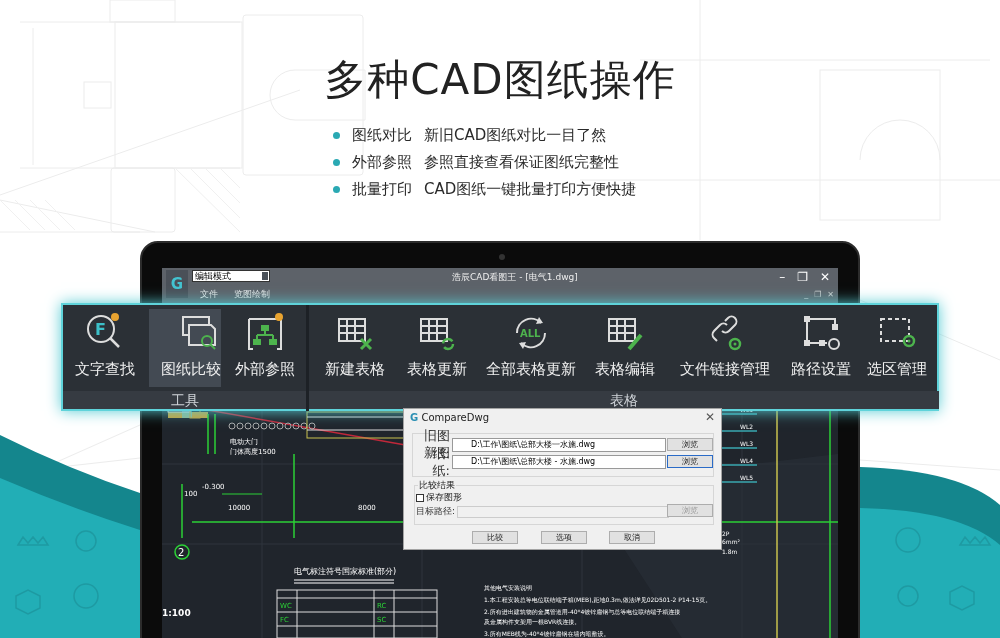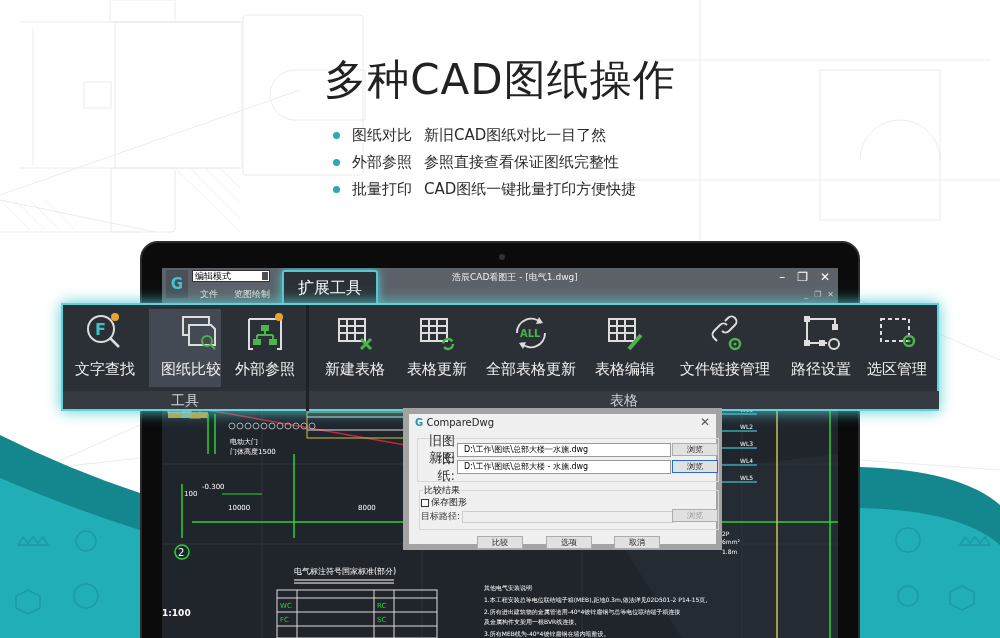--- a/index.html
+++ b/index.html
@@ -45,27 +45,27 @@
   .group-table { left: 246px; width: 630px; }
   .group-sep { position: absolute; left: 243px; top: 0; width: 3px; height: 106px; background: #1d2126; }
   .group-label { position: absolute; left: 0; bottom: 2px; width: 100%; height: 18px; background: #363b42;
     color: #cfd3d8; font-size: 14px; text-align: center; line-height: 18px; }
   .tool { position: absolute; top: 4px; height: 78px; display: flex; flex-direction: column; align-items: center; }
   .tool .ico { width: 44px; height: 44px; margin-top: 2px; }
   .tool .lbl { color: #f0f0f0; font-size: 15px; margin-top: 5px; white-space: nowrap; }
   .tool.active { background: #434a53; }
 
   
-  .dialog { position: absolute; left: 403px; top: 408px; width: 319px; height: 142px; background: #f0f0f0; border: 6px solid #a3a3a3; }
+  .dialog { position: absolute; left: 403px; top: 408px; width: 319px; height: 142px; background: #f0f0f0; border: 1px solid #a3a3a3; }
   .dlg-title { position: absolute; left: 6px; top: 3px; font-size: 10px; color: #222; }
   .dlg-close { position: absolute; right: 6px; top: 1px; font-size: 12px; color: #555; }
   .dlg-frame { position: absolute; left: 8px; top: 24px; width: 302px; height: 44px; border: 1px solid #d6d6d6; }
   .dlg-row { position: absolute; left: 8px; height: 14px; display: flex; align-items: center; }
   .dlg-row .l { font-size: 13px; color: #333; width: 38px; text-align: right; margin-right: 2px; }
-  .dlg-row .input { width: 214px; height: 14px; background: #fff; border: 1px solid #999; font-size: 8px; line-height: 12px; padding-left: 6px; color: #000; }
+  .dlg-row .input { width: 214px; height: 14px; background: #fff; border: 1px solid #999; font-size: 8px; line-height: 12px; padding-left: 18px; color: #000; }
   .dlg-btn { position: absolute; height: 13px; width: 46px; background: #e1e1e1; border: 1px solid #adadad; font-size: 8px; text-align: center; line-height: 11px; color: #222; }
   .dlg-btn.focus { border: 1px solid #2a6bc7; }
   .dlg-btn.disabled { color: #999; }
   .dlg-group { position: absolute; left: 10px; top: 76px; width: 300px; height: 40px; border: 1px solid #d6d6d6; }
   .dlg-group-title { position: absolute; left: 14px; top: 70px; font-size: 9px; color: #222; background: #f0f0f0; padding: 0 1px; }
   .dlg-check { position: absolute; left: 12px; top: 82px; font-size: 9px; color: #222; display: flex; align-items: center; }
   .dlg-check .box { width: 8px; height: 8px; border: 1px solid #333; background: #fff; margin-right: 2px; }
   .dlg-target { position: absolute; left: 12px; top: 96px; display: flex; align-items: center; font-size: 9px; color: #333; }
   .dlg-target .input { width: 212px; height: 12px; background: #f0f0f0; border: 1px solid #ccc; margin-left: 2px; }
 </style>
@@ -258,21 +258,20 @@
     <text x="578" y="142" font-size="6" fill="#fff">WL3</text>
       <text x="578" y="159" font-size="6" fill="#fff">WL4</text>
       <text x="578" y="176" font-size="6" fill="#fff">WL5</text>
     <line x1="615" y1="100" x2="615" y2="334" stroke="#c8c24e" stroke-width="1.5"></line>
     <line x1="668" y1="100" x2="668" y2="334" stroke="#2bd136" stroke-width="1.5"></line>
     <text x="560" y="232" font-size="6" fill="#fff">2P</text>
     <text x="560" y="240" font-size="6" fill="#fff">6mm²</text>
     <text x="560" y="250" font-size="6" fill="#fff">1.8m</text>
   </svg>
 
-  <div class="ext-tab">扩展工具</div>
 </div>
 
 <div class="ribbon">
   <div class="group group-tools">
     <div class="tool" style="left:6px;width:72px;">
       <svg class="ico" viewBox="0 0 44 44">
         <circle cx="18" cy="18" r="13" fill="none" stroke="#ddd" stroke-width="2"></circle>
         <text x="12" y="24" font-size="16" font-weight="bold" fill="#3cc0c9">F</text>
         <line x1="27" y1="27" x2="36" y2="36" stroke="#ddd" stroke-width="2.5"></line>
         <circle cx="32" cy="6" r="4" fill="#e8a330"></circle>

